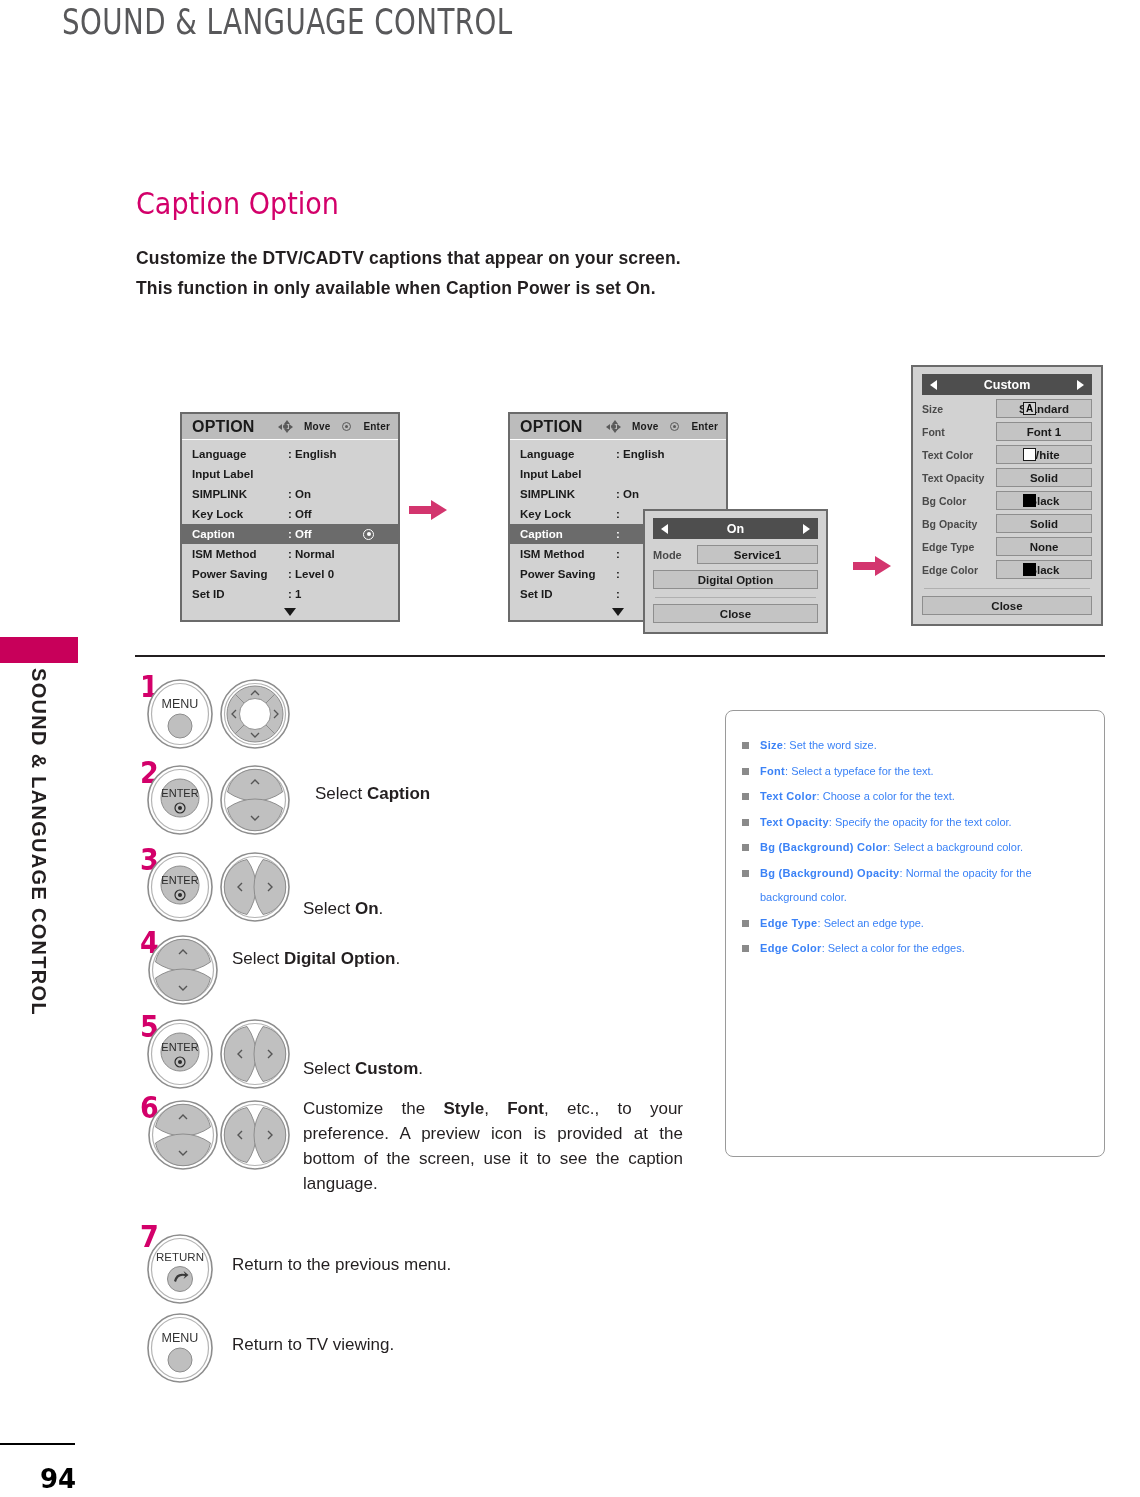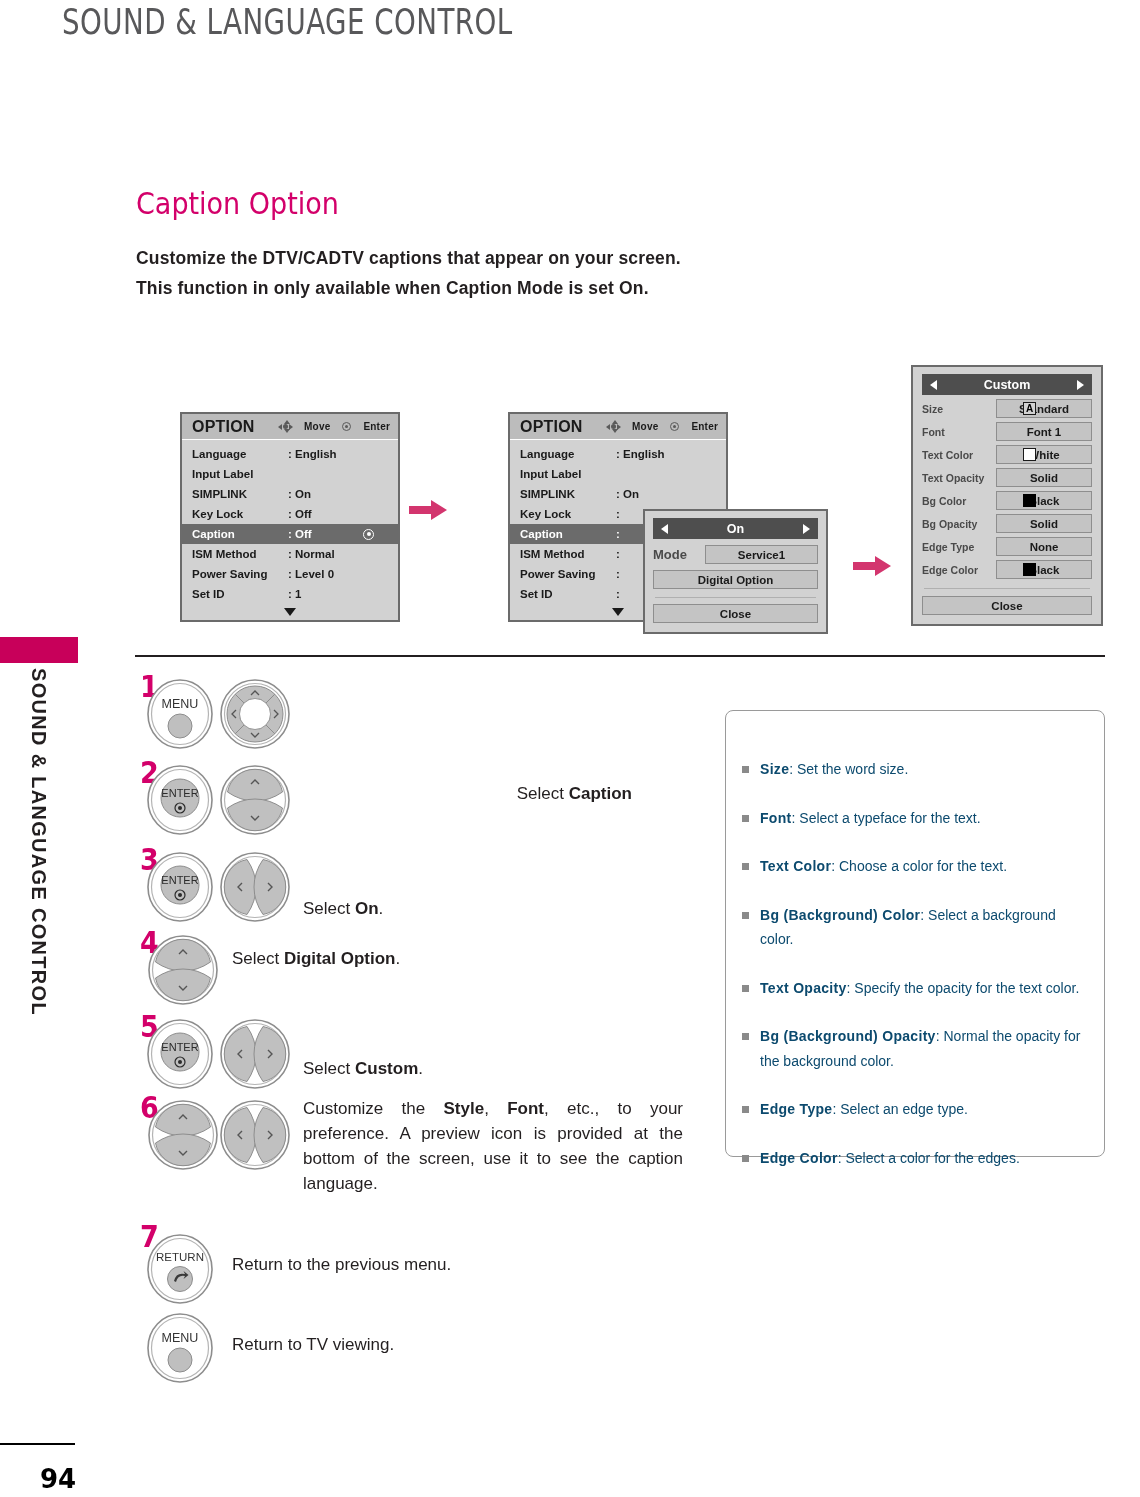--- a/index.html
+++ b/index.html
@@ -104,21 +104,21 @@
     background: #d2d2d2; border: 2px solid #6b6b6b; padding: 7px 8px 9px 8px;
   }
   .pop-title {
     height: 21px; background: #4e4e4e; color: #ffffff;
     display: flex; align-items: center; justify-content: space-between;
     padding: 0 8px; font-size: 12.5px; font-weight: bold;
   }
   .pop-title .tri-l{width:0;height:0;border-top:5px solid transparent;border-bottom:5px solid transparent;border-right:7px solid #fff;}
   .pop-title .tri-r{width:0;height:0;border-top:5px solid transparent;border-bottom:5px solid transparent;border-left:7px solid #fff;}
   .pop-row { display:flex; align-items:center; margin-top:6px; }
-  .pop-row .lab { width: 52px; font-size: 13px; font-weight: bold; color:#4a4a4a; }
+  .pop-row .lab { width: 44px; font-size: 11px; font-weight: bold; color:#4a4a4a; }
   .btn-g {
     flex:1; height: 19px; background:#c4c4c4; border:1px solid #8e8e8e;
     display:flex; align-items:center; justify-content:center;
     font-size:11.5px; font-weight:bold; color:#1a1a1a;
   }
   .pop-sep { height:1px; background:#b0b0b0; margin:8px 2px 6px 2px; }
 
   
   #popCustom {
     position: absolute; left: 911px; top: 365px; width: 192px;
@@ -155,21 +155,21 @@
   .key { position:absolute; }
 
   
   .infobox {
     position:absolute; left:725px; top:710px; width:380px; height:447px;
     border:1px solid #9a9a9a; border-radius:8px; background:#fff;
   }
   .infolist { padding: 22px 16px 0 16px; }
   .infolist li {
     list-style:none; position:relative; padding-left:18px;
-    font-size:14px; line-height:24.5px; color:#0c4a6e; margin-bottom:1px;margin-top:24px;
+    font-size:11px; line-height:24.5px; color:#3b82f6; margin-bottom:1px;
   }
   .infolist li::before {
     content:""; position:absolute; left:0; top:9px; width:7px; height:7px; background:#8a8a8a;
   }
   .infolist li b { font-weight:bold; letter-spacing:.3px; }
 
   
   .rule-foot { position:absolute; left:0px; top:1443px; width:75px; height:2px; background:#000; }
   .pagenum { position:absolute; left:40px; top:1464px; font-size:26px; font-weight:bold; color:#000;
              font-family:"DejaVu Sans","Liberation Sans",sans-serif; }
@@ -181,21 +181,21 @@
 
   <div class="page-header">SOUND &amp; LANGUAGE CONTROL</div>
 
   <div class="side-tab"></div>
   <div class="side-vtext">SOUND &amp; LANGUAGE CONTROL</div>
 
   <div class="sec-title">Caption Option</div>
 
   <div class="intro">
     <div>Customize the DTV/CADTV captions that appear on your screen.</div>
-    <div><span>This function in only available when </span><b>Caption</b><span> Mode is set </span><b>On</b><span>.</span></div>
+    <div><span>This function in only available when </span><b>Caption</b><span> Power is set </span><b>On</b><span>.</span></div>
   </div>
 
   <div class="osd" id="osd1">
     <div class="osd-head">
       <span class="ttl">OPTION</span>
       <span class="hint">
         <span class="nav-ico">
             <i class="u"></i>
             <i class="d"></i>
             <i class="l"></i>
@@ -429,21 +429,21 @@
   <div class="key" style="left:218px; top:764px;">
     <svg width="74" height="72" viewBox="0 0 74 72">
       <ellipse cx="37" cy="36" rx="34" ry="34" fill="#fff" stroke="#8d8d8d" stroke-width="1.6"></ellipse>
       <ellipse cx="37" cy="36" rx="30.5" ry="30.5" fill="#fff" stroke="#b4b4b4" stroke-width="1.2"></ellipse>
       <path d="M9.5 28 a28 28 0 0 1 55 0 q-13 9 -27.5 9 q-14.5 0 -27.5 -9 Z" fill="#c0c0c0" stroke="#8d8d8d" stroke-width="1"></path>
       <path d="M9.5 44 a28 28 0 0 0 55 0 q-13 -9 -27.5 -9 q-14.5 0 -27.5 9 Z" fill="#c0c0c0" stroke="#8d8d8d" stroke-width="1"></path>
       <path d="M33 20 l4 -4 l4 4" fill="none" stroke="#555" stroke-width="1.4"></path>
       <path d="M33 52 l4 4 l4 -4" fill="none" stroke="#555" stroke-width="1.4"></path>
     </svg>
   </div>
-  <div class="step-text" style="left:292px; top:781px; width:340px;text-align:right;"><span>Select </span><b>Caption</b><span></span></div>
+  <div class="step-text" style="left:315px; top:781px; width:340px;"><span>Select </span><b>Caption</b><span></span></div>
 
   <div class="step-num" style="left:140px; top:845px;">3</div>
   <div class="key" style="left:146px; top:851px;">
     <svg width="68" height="72" viewBox="0 0 68 72">
       <ellipse cx="34" cy="36" rx="32" ry="34" fill="#fff" stroke="#8d8d8d" stroke-width="1.6"></ellipse>
       <ellipse cx="34" cy="36" rx="28.5" ry="30.5" fill="#fff" stroke="#b4b4b4" stroke-width="1.2"></ellipse>
       <circle cx="34" cy="34" r="19" fill="#bfbfbf" stroke="#8d8d8d" stroke-width="1"></circle>
       <text x="34" y="33" font-family="Liberation Sans, sans-serif" font-size="11" text-anchor="middle" fill="#2b2b2b">ENTER</text>
       <circle cx="34" cy="44" r="5" fill="none" stroke="#2b2b2b" stroke-width="1.2"></circle>
       <circle cx="34" cy="44" r="2" fill="#2b2b2b"></circle>
@@ -540,22 +540,22 @@
       <circle cx="34" cy="48" r="12" fill="#bfbfbf" stroke="#8d8d8d" stroke-width="1"></circle>
     </svg>
   </div>
   <div class="step-text" style="left:232px; top:1332px; width:450px;">Return to TV viewing.</div>
 
   <div class="infobox">
     <ul class="infolist">
       <li><b>Size</b><span>: Set the word size.</span></li>
       <li><b>Font</b><span>: Select a typeface for the text.</span></li>
       <li><b>Text Color</b><span>: Choose a color for the text.</span></li>
+      <li><b>Text Opacity</b><span>: Specify the opacity for the text color.</span></li>
       <li><b>Bg (Background) Color</b><span>: Select a background color.</span></li>
-      <li><b>Text Opacity</b><span>: Specify the opacity for the text color.</span></li>
       <li><b>Bg (Background) Opacity</b><span>: Normal the opacity for the background color.</span></li>
       <li><b>Edge Type</b><span>: Select an edge type.</span></li>
       <li><b>Edge Color</b><span>: Select a color for the edges.</span></li>
     </ul>
   </div>
 
   <div class="rule-foot"></div>
   <div class="pagenum">94</div>
 
 </div>

